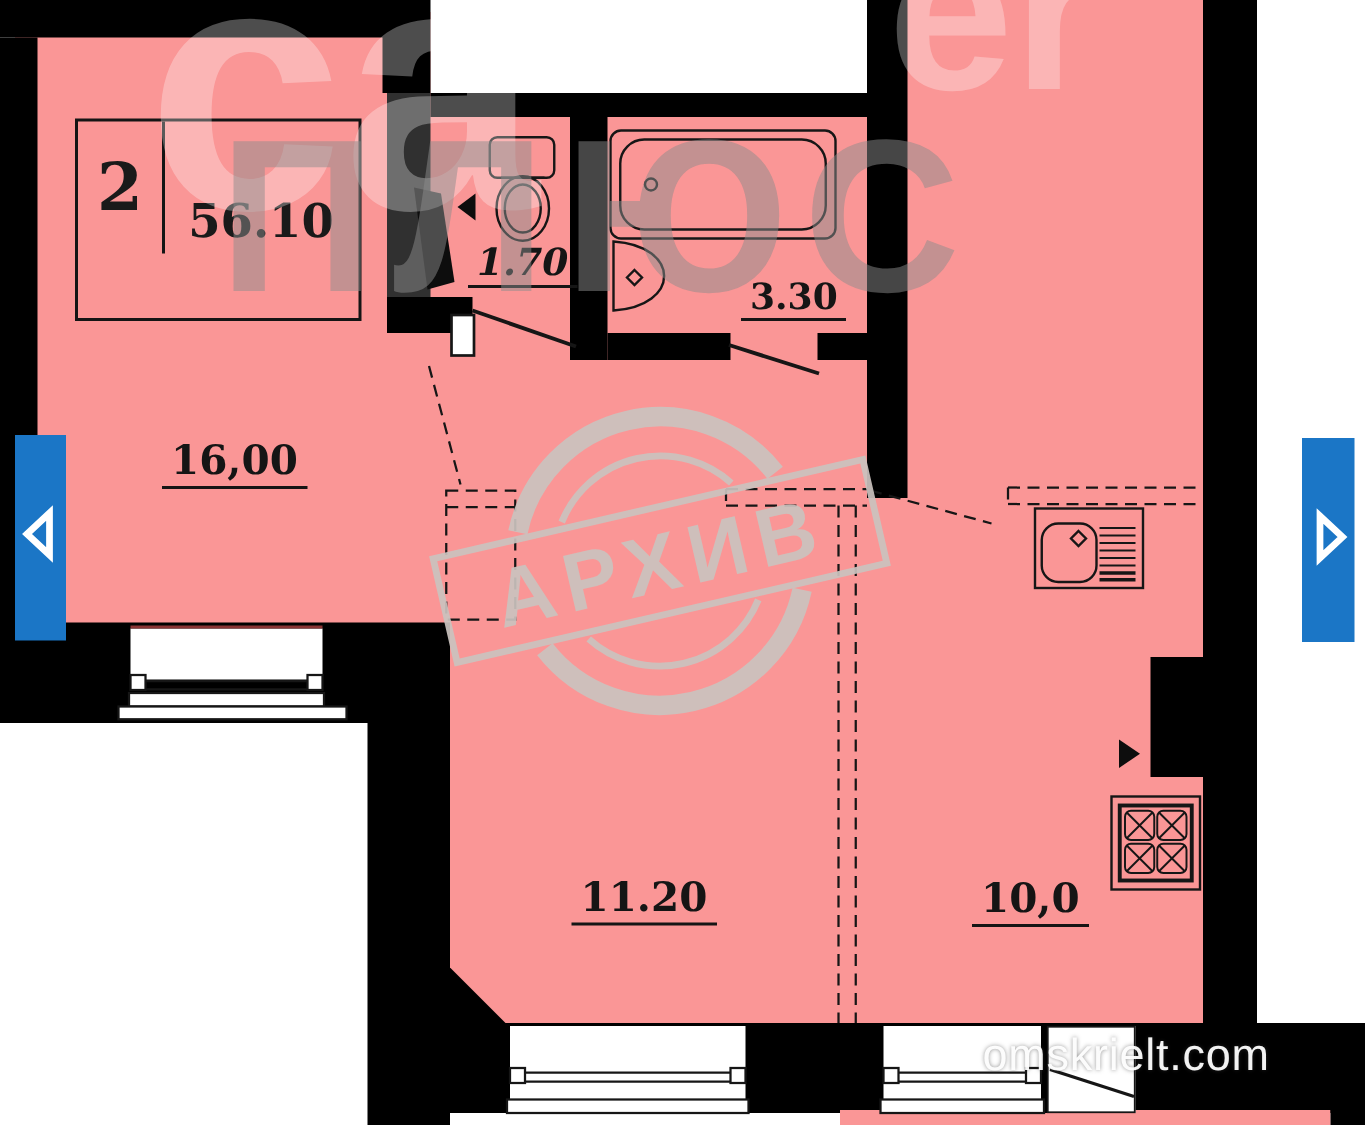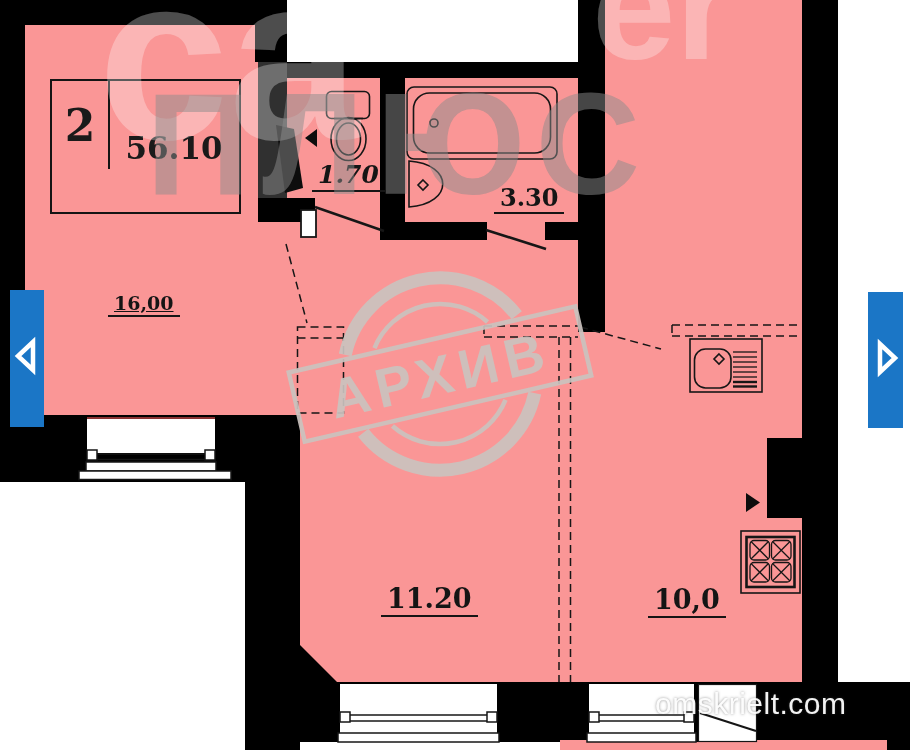--- a/index.html
+++ b/index.html
@@ -182,21 +182,21 @@
       <rect x="-147" y="-35.5" width="294" height="71" stroke-width="4.5"></rect>
       <text x="0" y="20" text-anchor="middle" stroke="none" fill="#CBC3BF" style="font-family:'Liberation Sans',sans-serif;font-weight:bold;font-size:55px;letter-spacing:7px;">АРХИВ</text>
     </g>
   </svg>
 
   <div id="info-table">
     <div class="cell" id="cell-rooms">2</div>
     <div class="cell" id="cell-a2">56.10</div>
   </div>
 
-  <div class="rlabel" style="left:108px;top:293px;font-size:19px;text-decoration:underline;">16,00</div>
+  <div class="rlabel" style="left:108px;top:293px;font-size:27px;">16,00</div>
   <div class="rlabel" style="left:312px;top:161px;font-size:25px;font-style:italic;">1.70</div>
   <div class="rlabel" style="left:494px;top:185px;font-size:24px;">3.30</div>
   <div class="rlabel" style="left:381px;top:584px;font-size:27px;">11.20</div>
   <div class="rlabel" style="left:648px;top:585px;font-size:27px;">10,0</div>
 
   <div class="wm-pink" style="left:98px;top:-60px;font-size:235px;">ca</div>
   <div class="wm-pink" style="left:592px;top:-68px;font-size:150px;">er</div>
   <div id="wm-plus" style="left:146px;top:72px;font-size:145px;">ПЛЮС</div>
 
   <div id="site-watermark">omskrielt.com</div>

